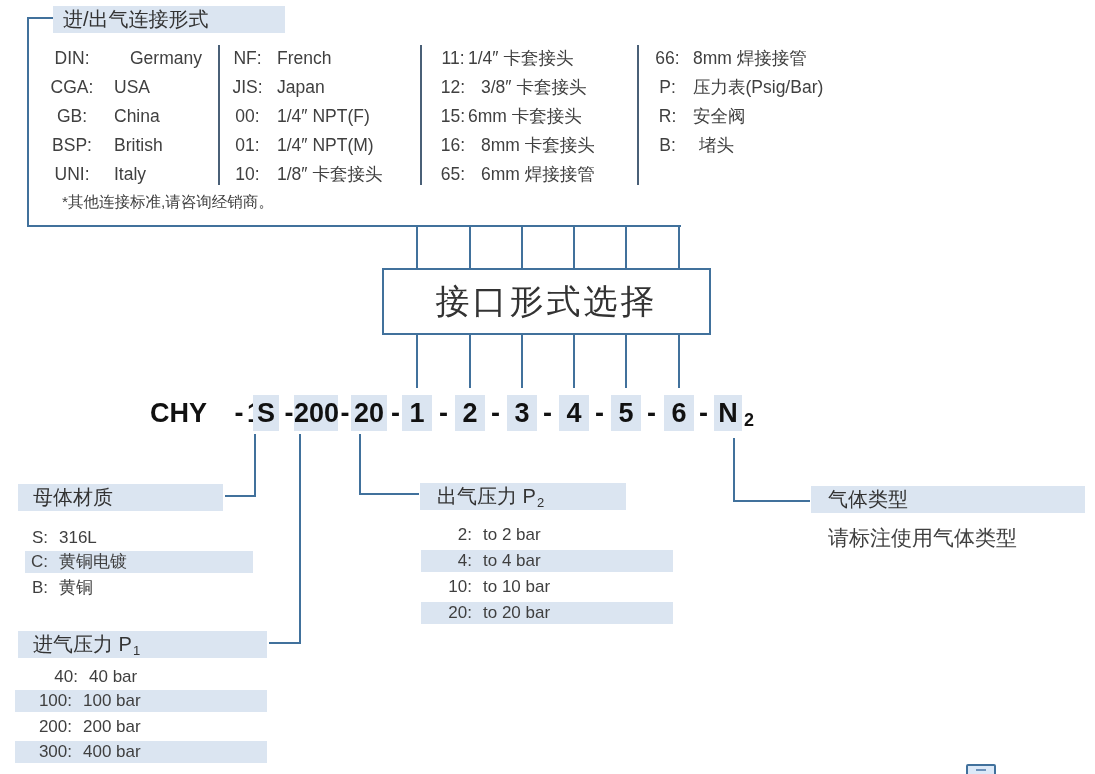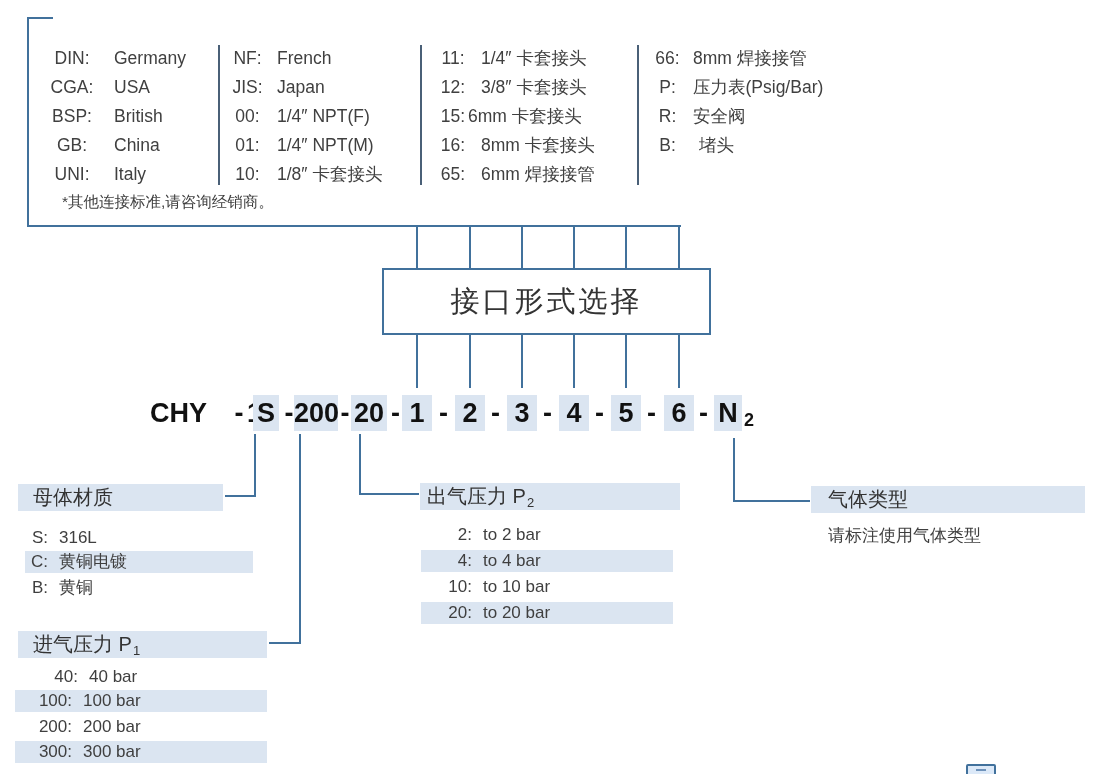--- a/index.html
+++ b/index.html
@@ -21,73 +21,74 @@
   
   .tcol{position:absolute;top:44px;}
   .trow{display:flex;height:29px;line-height:29px;font-size:17.5px;color:#404040;white-space:nowrap;}
   .tcode{display:inline-block;text-align:center;}
   .tlabel{display:inline-block;}
   .footnote{position:absolute;left:62px;top:192px;font-size:15.5px;color:#3f3f3f;white-space:nowrap;}
 
   
   .selector-box{position:absolute;left:382px;top:268px;width:329px;height:67px;background:#fff;
                 border:2px solid #41719c;box-sizing:border-box;display:flex;align-items:center;justify-content:center;}
-  .selector-box span{font-size:29px;letter-spacing:3px;color:#333;}
+  .selector-box span{font-size:34px;letter-spacing:3px;color:#333;}
 
   
   .codeline{position:absolute;left:0;top:394px;width:911px;height:38px;}
   .cs{position:absolute;top:0;height:38px;line-height:38px;font-size:27px;font-weight:700;
       color:#111;text-align:center;white-space:nowrap;}
   .chl{background:#dbe5f1;height:36px;line-height:36px;top:1px;}
   .csub{font-size:18px;top:7px;}
 
   
   .srow{position:absolute;height:22px;line-height:22px;font-size:17px;color:#3f3f3f;
         display:flex;box-sizing:border-box;white-space:nowrap;}
   .scode{display:inline-block;text-align:right;}
   .slabel{margin-left:11px;}
-  .gas-note{position:absolute;left:828px;top:524px;font-size:17px;color:#3f3f3f;white-space:nowrap;}
+  .gas-note{position:absolute;left:828px;top:524px;font-size:21px;color:#3f3f3f;white-space:nowrap;}
 
   
   .br-btn{position:absolute;left:966px;top:764px;width:30px;height:18px;border:2px solid #41719c;
           border-radius:2px;background:#dce9f8;box-sizing:border-box;}
   .br-btn i{display:block;margin:3px auto 0;width:10px;height:2px;background:#6f93bb;}
 </style>
 </head>
 <body>
 
 <div class="page">
 
   <div class="ln" style="left:27px;top:17px;width:26px;height:2px"></div>
   <div class="ln" style="left:27px;top:17px;width:2px;height:210px"></div>
   <div class="ln" style="left:27px;top:225px;width:654px;height:2px"></div>
 
+  <div class="sec-header" style="left:53px;top:6px;width:232px;padding-left:10px">进/出气连接形式</div>
 
   <div class="divider" style="left:218px;top:45px;height:140px"></div>
   <div class="divider" style="left:420px;top:45px;height:140px"></div>
   <div class="divider" style="left:637px;top:45px;height:140px"></div>
 
   <div class="tcol" style="left:40px">
     <div class="trow">
       <span class="tcode" style="width:64px">DIN:</span>
-      <span class="tlabel" style="margin-left:10px">Germany</span>
+      <span class="tlabel" style="margin-left:26px">Germany</span>
       </div>
     <div class="trow">
       <span class="tcode" style="width:64px">CGA:</span>
       <span class="tlabel" style="margin-left:10px">USA</span>
       </div>
     <div class="trow">
+      <span class="tcode" style="width:64px">GB:</span>
+      <span class="tlabel" style="margin-left:10px">China</span>
+      </div>
+    <div class="trow">
       <span class="tcode" style="width:64px">BSP:</span>
       <span class="tlabel" style="margin-left:10px">British</span>
       </div>
     <div class="trow">
-      <span class="tcode" style="width:64px">GB:</span>
-      <span class="tlabel" style="margin-left:10px">China</span>
-      </div>
-    <div class="trow">
       <span class="tcode" style="width:64px">UNI:</span>
       <span class="tlabel" style="margin-left:10px">Italy</span>
       </div>
   </div>
 
   <div class="tcol" style="left:230px">
     <div class="trow">
       <span class="tcode" style="width:35px">NF:</span>
       <span class="tlabel" style="margin-left:12px">French</span>
       </div>
@@ -105,21 +106,21 @@
       </div>
     <div class="trow">
       <span class="tcode" style="width:35px">10:</span>
       <span class="tlabel" style="margin-left:12px">1/8″ 卡套接头</span>
       </div>
   </div>
 
   <div class="tcol" style="left:438px">
     <div class="trow">
       <span class="tcode" style="width:30px">11:</span>
-      <span class="tlabel" style="margin-left:13px">1/4″ 卡套接头</span>
+      <span class="tlabel" style="">1/4″ 卡套接头</span>
       </div>
     <div class="trow">
       <span class="tcode" style="width:30px">12:</span>
       <span class="tlabel" style="margin-left:13px">3/8″ 卡套接头</span>
       </div>
     <div class="trow">
       <span class="tcode" style="width:30px">15:</span>
       <span class="tlabel" style="margin-left:0">6mm 卡套接头</span>
       </div>
     <div class="trow">
@@ -233,24 +234,24 @@
   <div class="srow hlbg" style="left:15px;top:690px;width:252px;padding-left:15px">
     <span class="scode" style="width:42px">100:</span>
     <span class="slabel">100 bar</span>
     </div>
   <div class="srow" style="left:30px;top:716px">
     <span class="scode" style="width:42px">200:</span>
     <span class="slabel">200 bar</span>
     </div>
   <div class="srow hlbg" style="left:15px;top:741px;width:252px;padding-left:15px">
     <span class="scode" style="width:42px">300:</span>
-    <span class="slabel">300 bar</span>
-    </div>
-
-  <div class="sec-header" style="left:420px;top:483px;width:260px;padding-left:7px">
+    <span class="slabel">400 bar</span>
+    </div>
+
+  <div class="sec-header" style="left:420px;top:483px;width:206px;padding-left:17px">
     <span>出气压力 P</span><span class="hsub">2</span>
   </div>
   <div class="srow" style="left:440px;top:524px">
     <span class="scode" style="width:32px">2:</span>
     <span class="slabel">to 2 bar</span>
     </div>
   <div class="srow hlbg" style="left:421px;top:550px;width:252px;padding-left:19px">
     <span class="scode" style="width:32px">4:</span>
     <span class="slabel">to 4 bar</span>
     </div>

